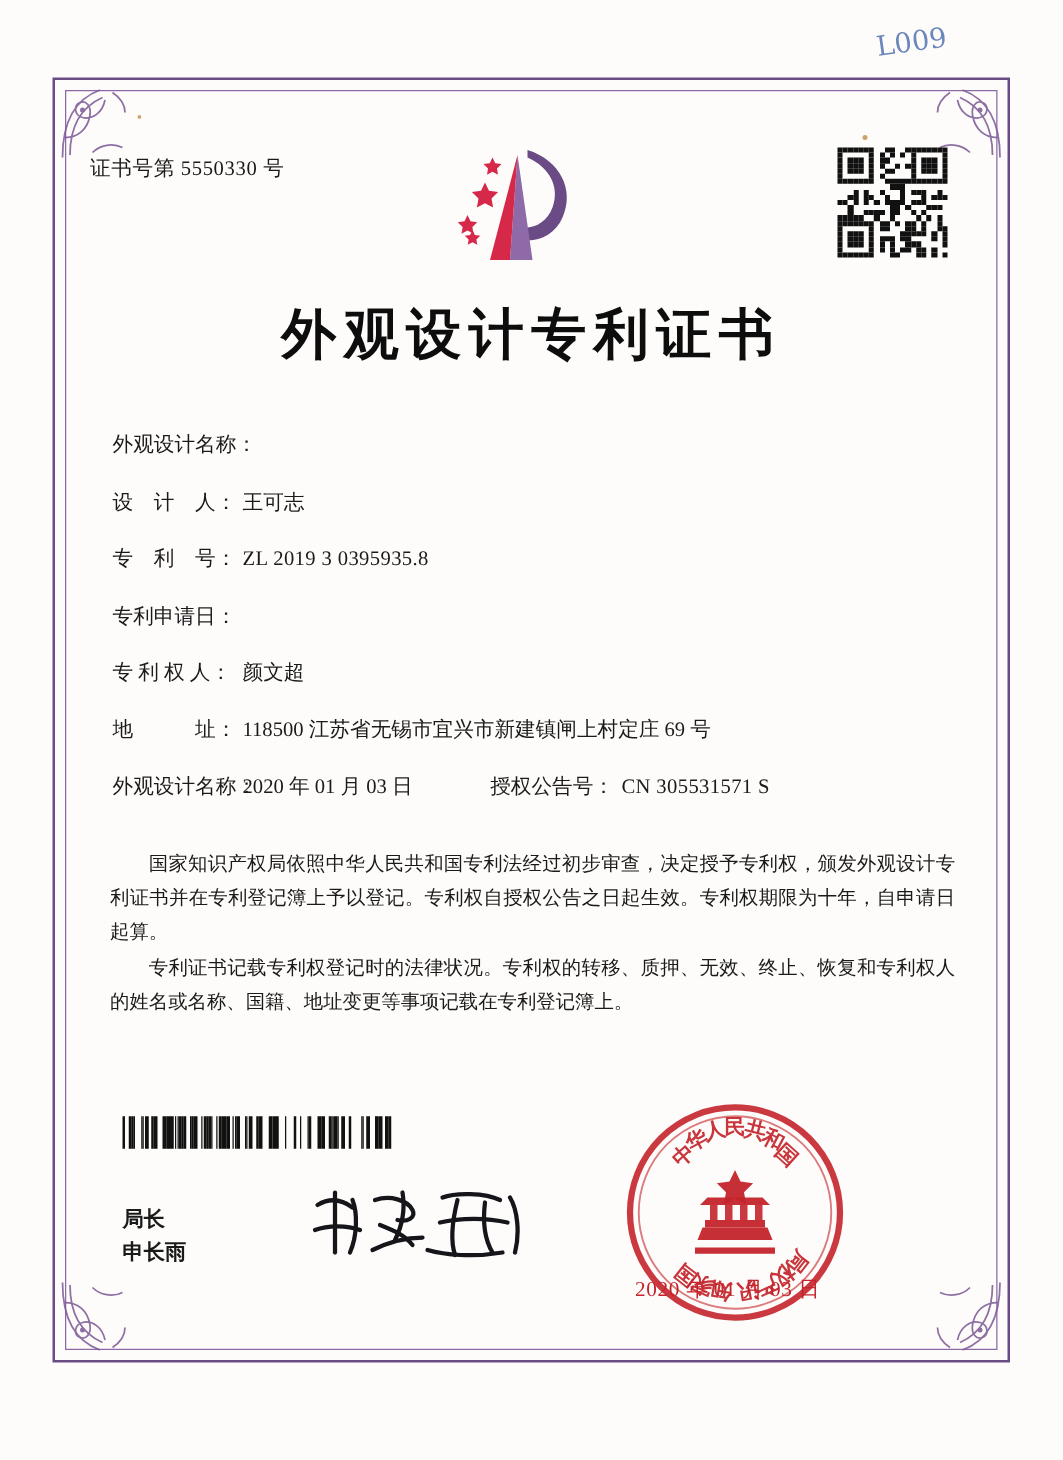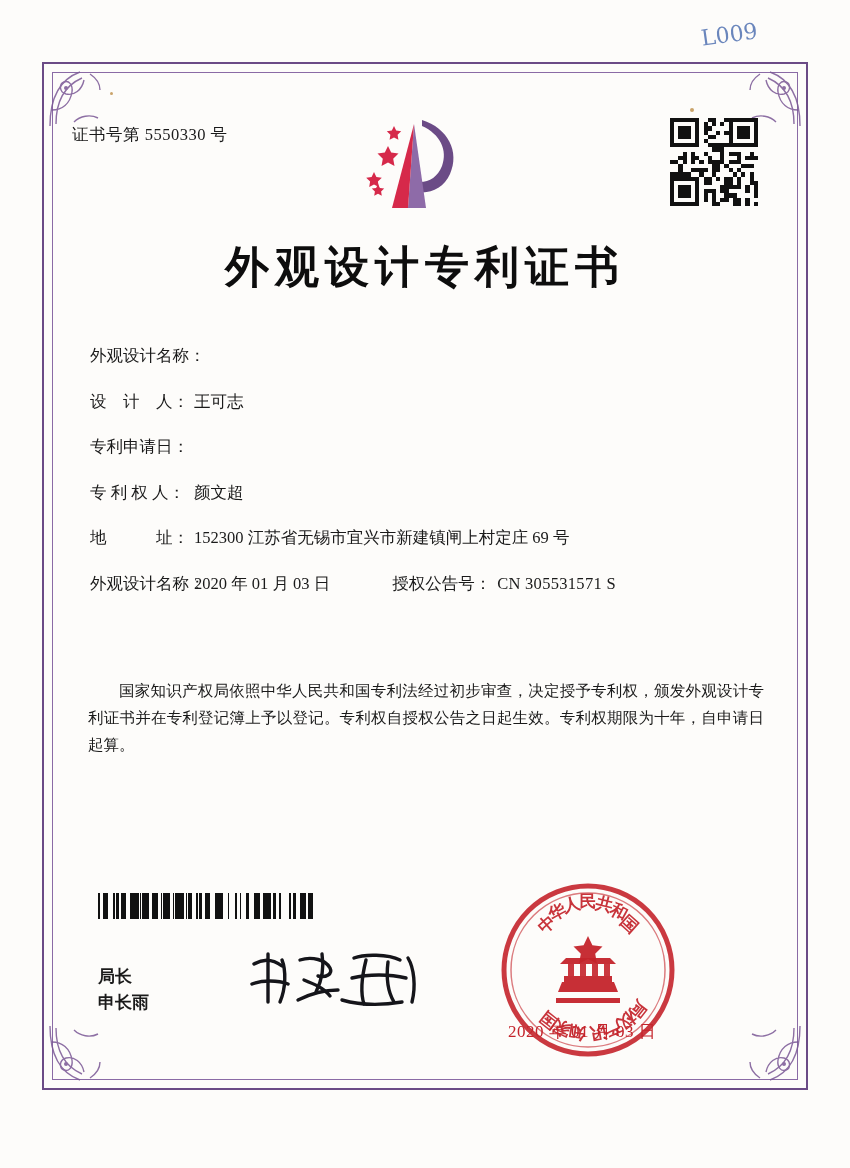--- a/index.html
+++ b/index.html
@@ -749,41 +749,46 @@
 
   <div class="fields">
     <div class="field-row">
       <span class="f-label">外观设计名称：</span>
     </div>
     <div class="field-row">
       <span class="f-label">设　计　人：</span>
       <span class="f-value">王可志</span>
     </div>
     <div class="field-row">
+      <span class="f-label">专　利　号：</span>
+      <span class="f-value mono">ZL 2019 3 0395935.8</span>
+    </div>
+    <div class="field-row">
       <span class="f-label">专利申请日：</span>
     </div>
     <div class="field-row">
       <span class="f-label">专 利 权 人：</span>
       <span class="f-value">颜文超</span>
     </div>
     <div class="field-row">
       <span class="f-label">地　　　址：</span>
-      <span class="f-value">152300 江苏省无锡市宜兴市新建镇闸上村定庄 69 号</span>
+      <span class="f-value">118500 江苏省无锡市宜兴市新建镇闸上村定庄 69 号</span>
     </div>
     <div class="field-row pair">
       <span class="f-label">外观设计名称：</span>
       <span class="f-value">2020 年 01 月 03 日</span>
       <span class="gap"></span>
       <span class="f-label2">授权公告号：</span>
       <span class="f-value mono">CN 305531571 S</span>
     </div>
   </div>
 
   <div class="body-text">
     <p>国家知识产权局依照中华人民共和国专利法经过初步审查，决定授予专利权，颁发外观设计专利证书并在专利登记簿上予以登记。专利权自授权公告之日起生效。专利权期限为十年，自申请日起算。</p>
+    <p>专利证书记载专利权登记时的法律状况。专利权的转移、质押、无效、终止、恢复和专利权人的姓名或名称、国籍、地址变更等事项记载在专利登记簿上。</p>
   </div>
 
   <div class="barcode" id="barcode">
       <i style="width: 2px; background: rgb(17, 17, 17);"></i>
       <i style="width: 3px; background: transparent;"></i>
       <i style="width: 2px; background: rgb(17, 17, 17);"></i>
       <i style="width: 2px; background: rgb(17, 17, 17);"></i>
       <i style="width: 1px; background: rgb(17, 17, 17);"></i>
       <i style="width: 2px; background: transparent;"></i>
       <i style="width: 3px; background: transparent;"></i>

